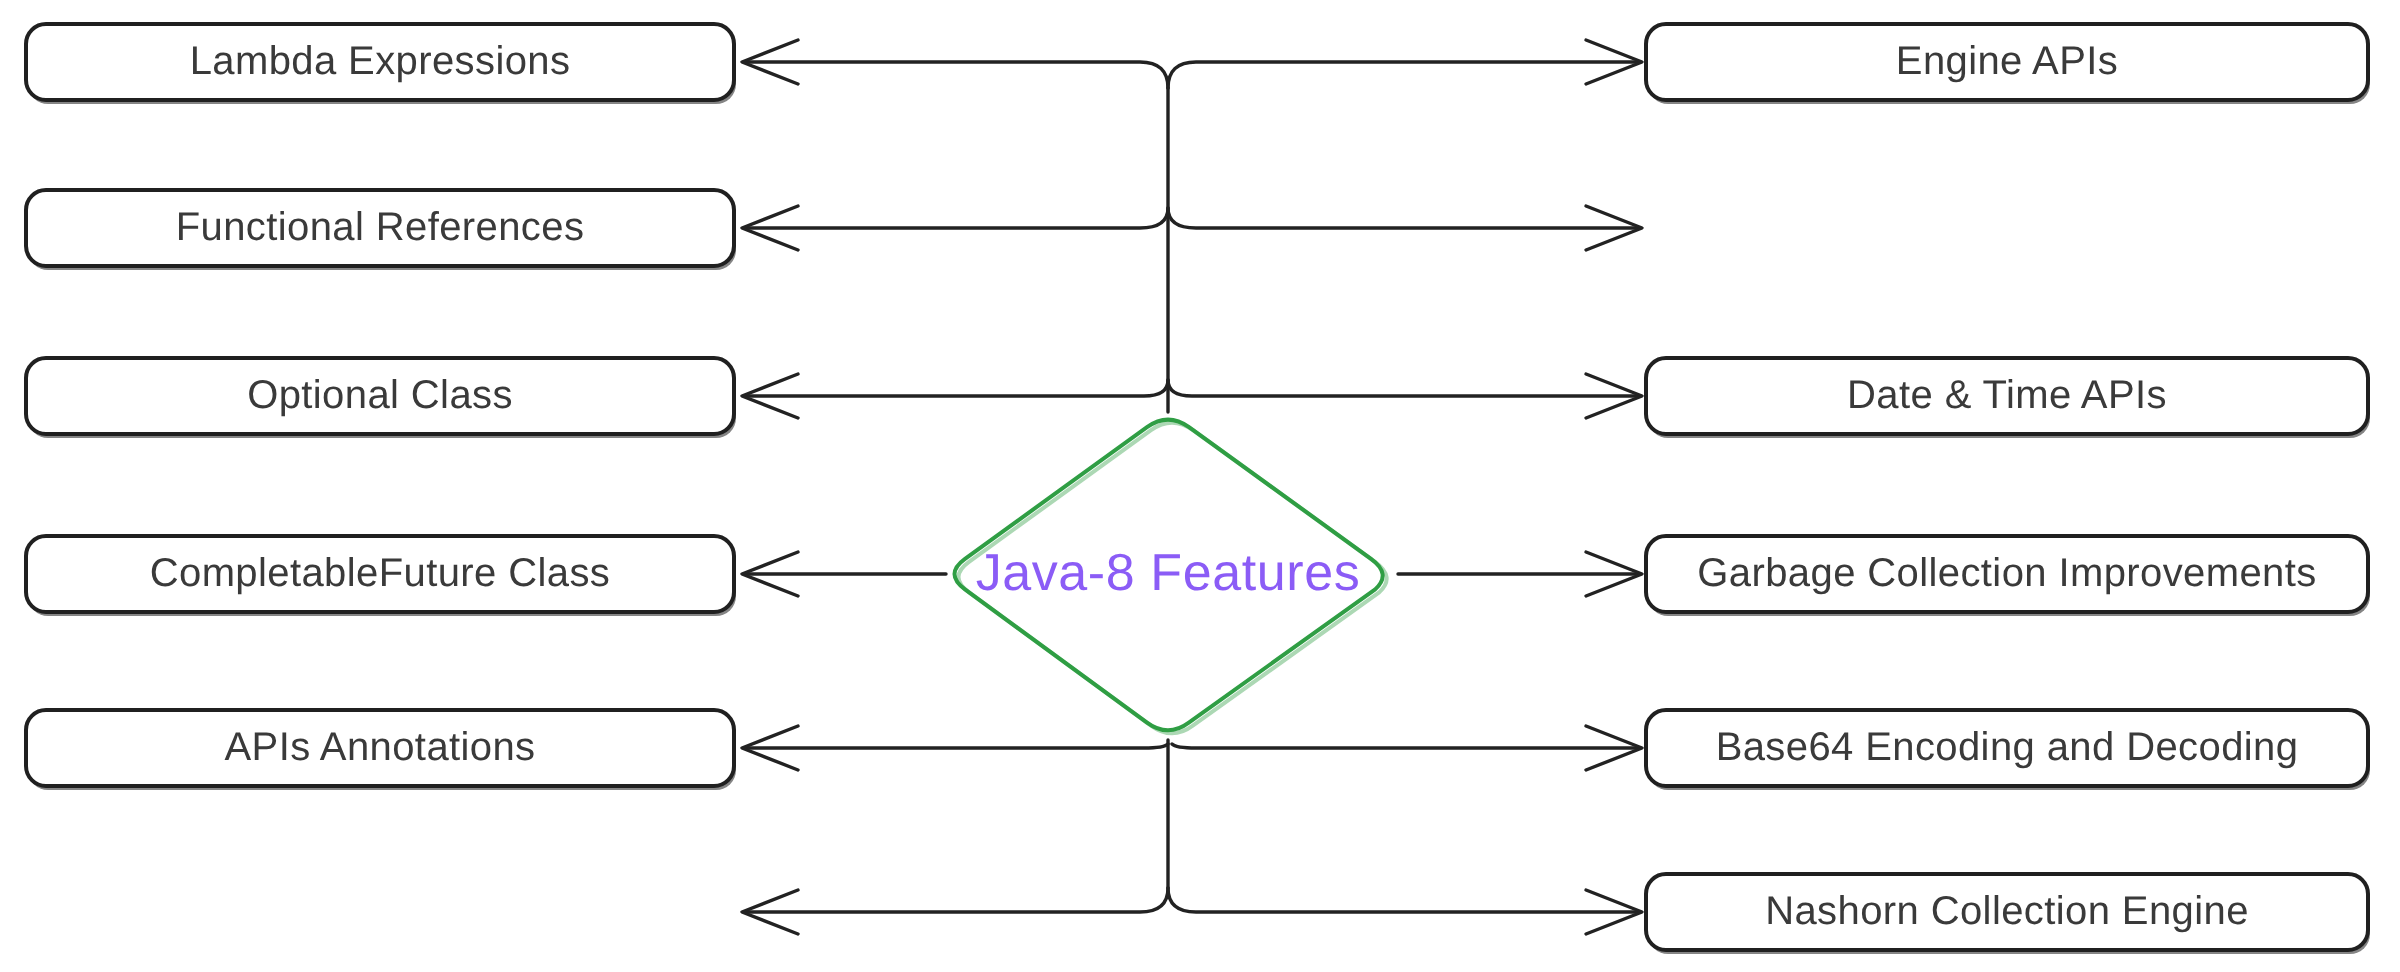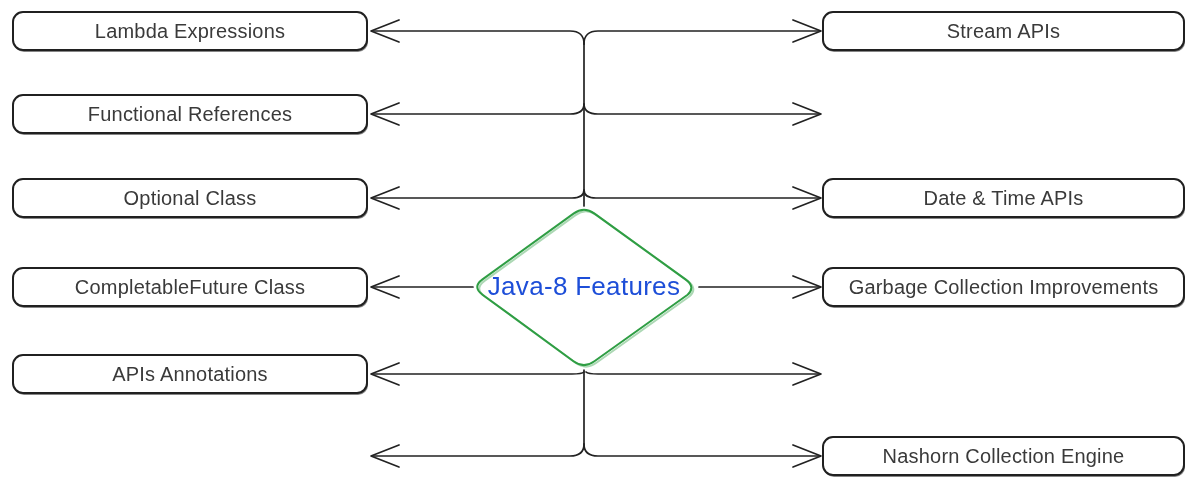--- a/index.html
+++ b/index.html
@@ -54,21 +54,21 @@
   }
   .node.left  { left: 12px;  width: 356px; }
   .node.right { left: 822px; width: 363px; }
   .center-label {
     position: absolute;
     left: 462px;
     top: 271px;
     width: 244px;
     text-align: center;
     font-size: 26px;
-    color: #1d4ed8;
+    color: #8b5cf6;
     letter-spacing: 0.3px;
     white-space: nowrap;
   }
 </style>
 </head>
 <body>
 
 <div class="canvas">
 
   <svg class="connector-layer" viewBox="0 0 1200 486">
@@ -112,20 +112,21 @@
     <path class="diamond" d="M594.5 213.6 L685.5 279.4 Q696 287 687.6 294.7 L594.4 361.3 Q584 369 573.5 361.3 L482.5 294.7 Q472 287 482.5 279.4 L573.5 213.6 Q584 206 594.5 213.6 Z"></path>
     <path class="diamond sketch2" transform="translate(2,1.5)" d="M594.5 213.6 L685.5 279.4 Q696 287 687.6 294.7 L594.4 361.3 Q584 369 573.5 361.3 L482.5 294.7 Q472 287 482.5 279.4 L573.5 213.6 Q584 206 594.5 213.6 Z"></path>
   </svg>
 
   <div class="node left" style="top:11px">Lambda Expressions</div>
   <div class="node left" style="top:94px">Functional References</div>
   <div class="node left" style="top:178px">Optional Class</div>
   <div class="node left" style="top:267px">CompletableFuture Class</div>
   <div class="node left" style="top:354px">APIs Annotations</div>
 
-  <div class="node right" style="top:11px">Stream APIs</div>
+  <div class="node right" style="top:11px">Engine APIs</div>
   <div class="node right" style="top:178px">Date &amp; Time APIs</div>
   <div class="node right" style="top:267px">Garbage Collection Improvements</div>
+  <div class="node right" style="top:354px">Base64 Encoding and Decoding</div>
   <div class="node right" style="top:436px">Nashorn Collection Engine</div>
 
   <div class="center-label">Java-8 Features</div>
 
 </div>
 
 </body></html>

